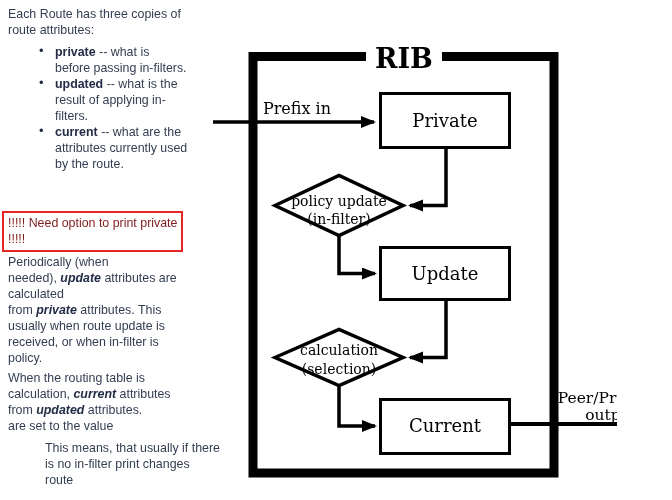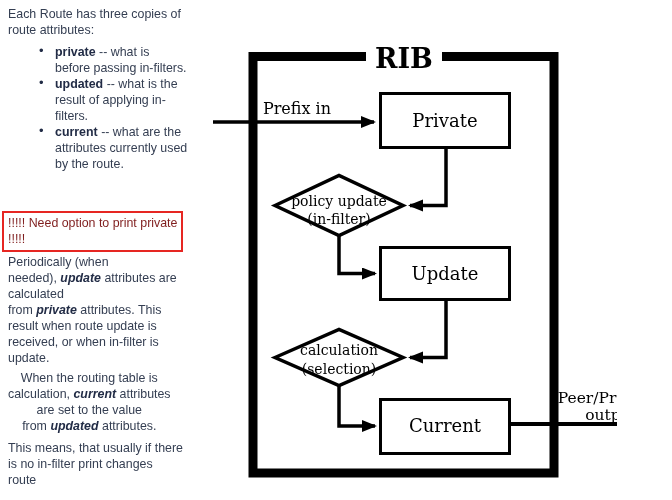--- a/index.html
+++ b/index.html
@@ -60,22 +60,22 @@
     border: 2px solid #e62622;
     padding: 2px 4px 3px 4px;
     font-size: 12.4px;
     line-height: 16px;
     color: #7f1d1d;
     background: transparent;
     display: inline-block;
   }
 
   #para-periodically { top: 254px; }
-  #para-recalc       { top: 370px; text-align: center; }
-  #para-means        { top: 440px; }
+  #para-recalc       { top: 370px; }
+  #para-means        { top: 440px; margin-left: 37px; }
 
   
   #diagram-svg {
     position: absolute;
     left: 0;
     top: 0;
     width: 672px;
     height: 500px;
   }
   .diag-text {
@@ -124,30 +124,30 @@
   <div id="alert-box">
     <div class="ln">!!!!! Need option to print private</div>
     <div class="ln">!!!!!</div>
   </div>
 
   <div id="para-periodically" class="tblock">
     <div class="ln">Periodically (when</div>
     <div class="ln"><span>needed), </span><span class="em">update</span><span> attributes are</span></div>
     <div class="ln">calculated</div>
     <div class="ln"><span>from </span><span class="em">private</span><span> attributes. This</span></div>
-    <div class="ln">result when route update is</div>
+    <div class="ln">usually when route update is</div>
     <div class="ln">received, or when in-filter is</div>
-    <div class="ln">update.</div>
+    <div class="ln">policy.</div>
   </div>
 
   <div id="para-recalc" class="tblock">
     <div class="ln">When the routing table is</div>
     <div class="ln"><span>calculation, </span><span class="em">current</span><span> attributes</span></div>
+    <div class="ln"><span>from </span><span class="em">updated</span><span> attributes.</span></div>
     <div class="ln">are set to the value</div>
-    <div class="ln"><span>from </span><span class="em">updated</span><span> attributes.</span></div>
   </div>
 
   <div id="para-means" class="tblock">
     <div class="ln">This means, that usually if there</div>
     <div class="ln">is no in-filter print changes</div>
     <div class="ln">route</div>
   </div>
 
   <svg id="diagram-svg" viewBox="0 0 672 500">
     <defs>

